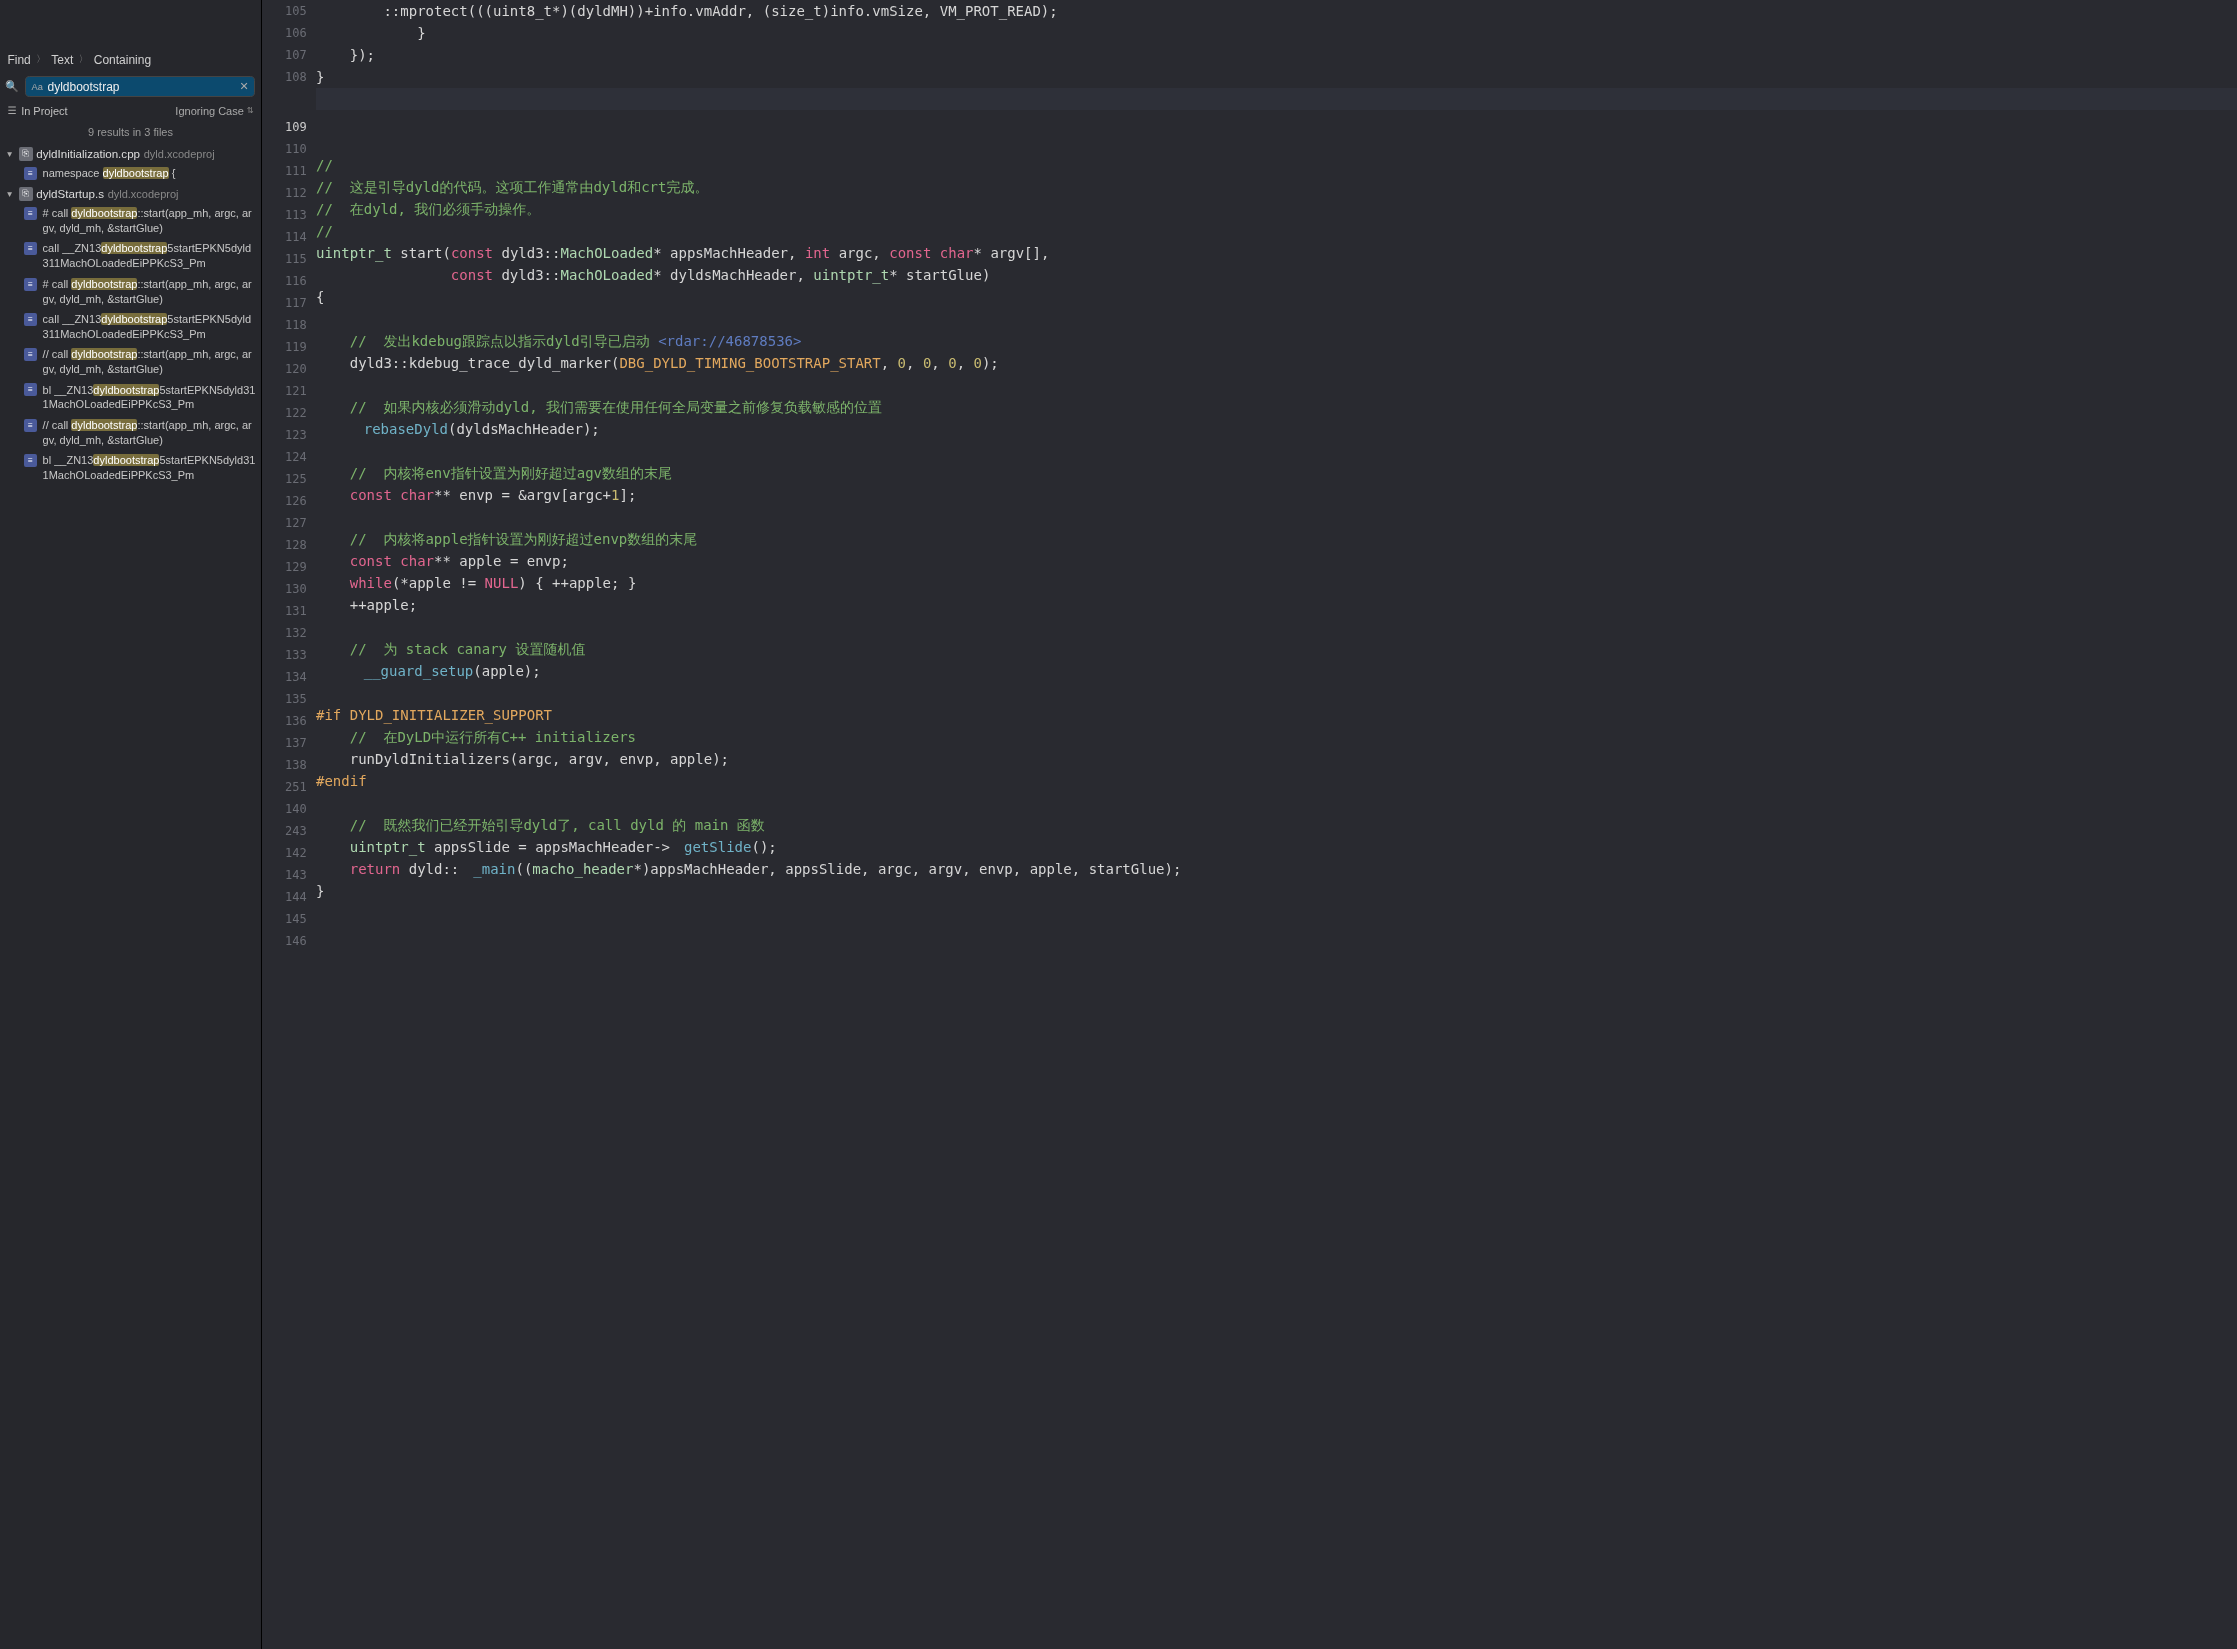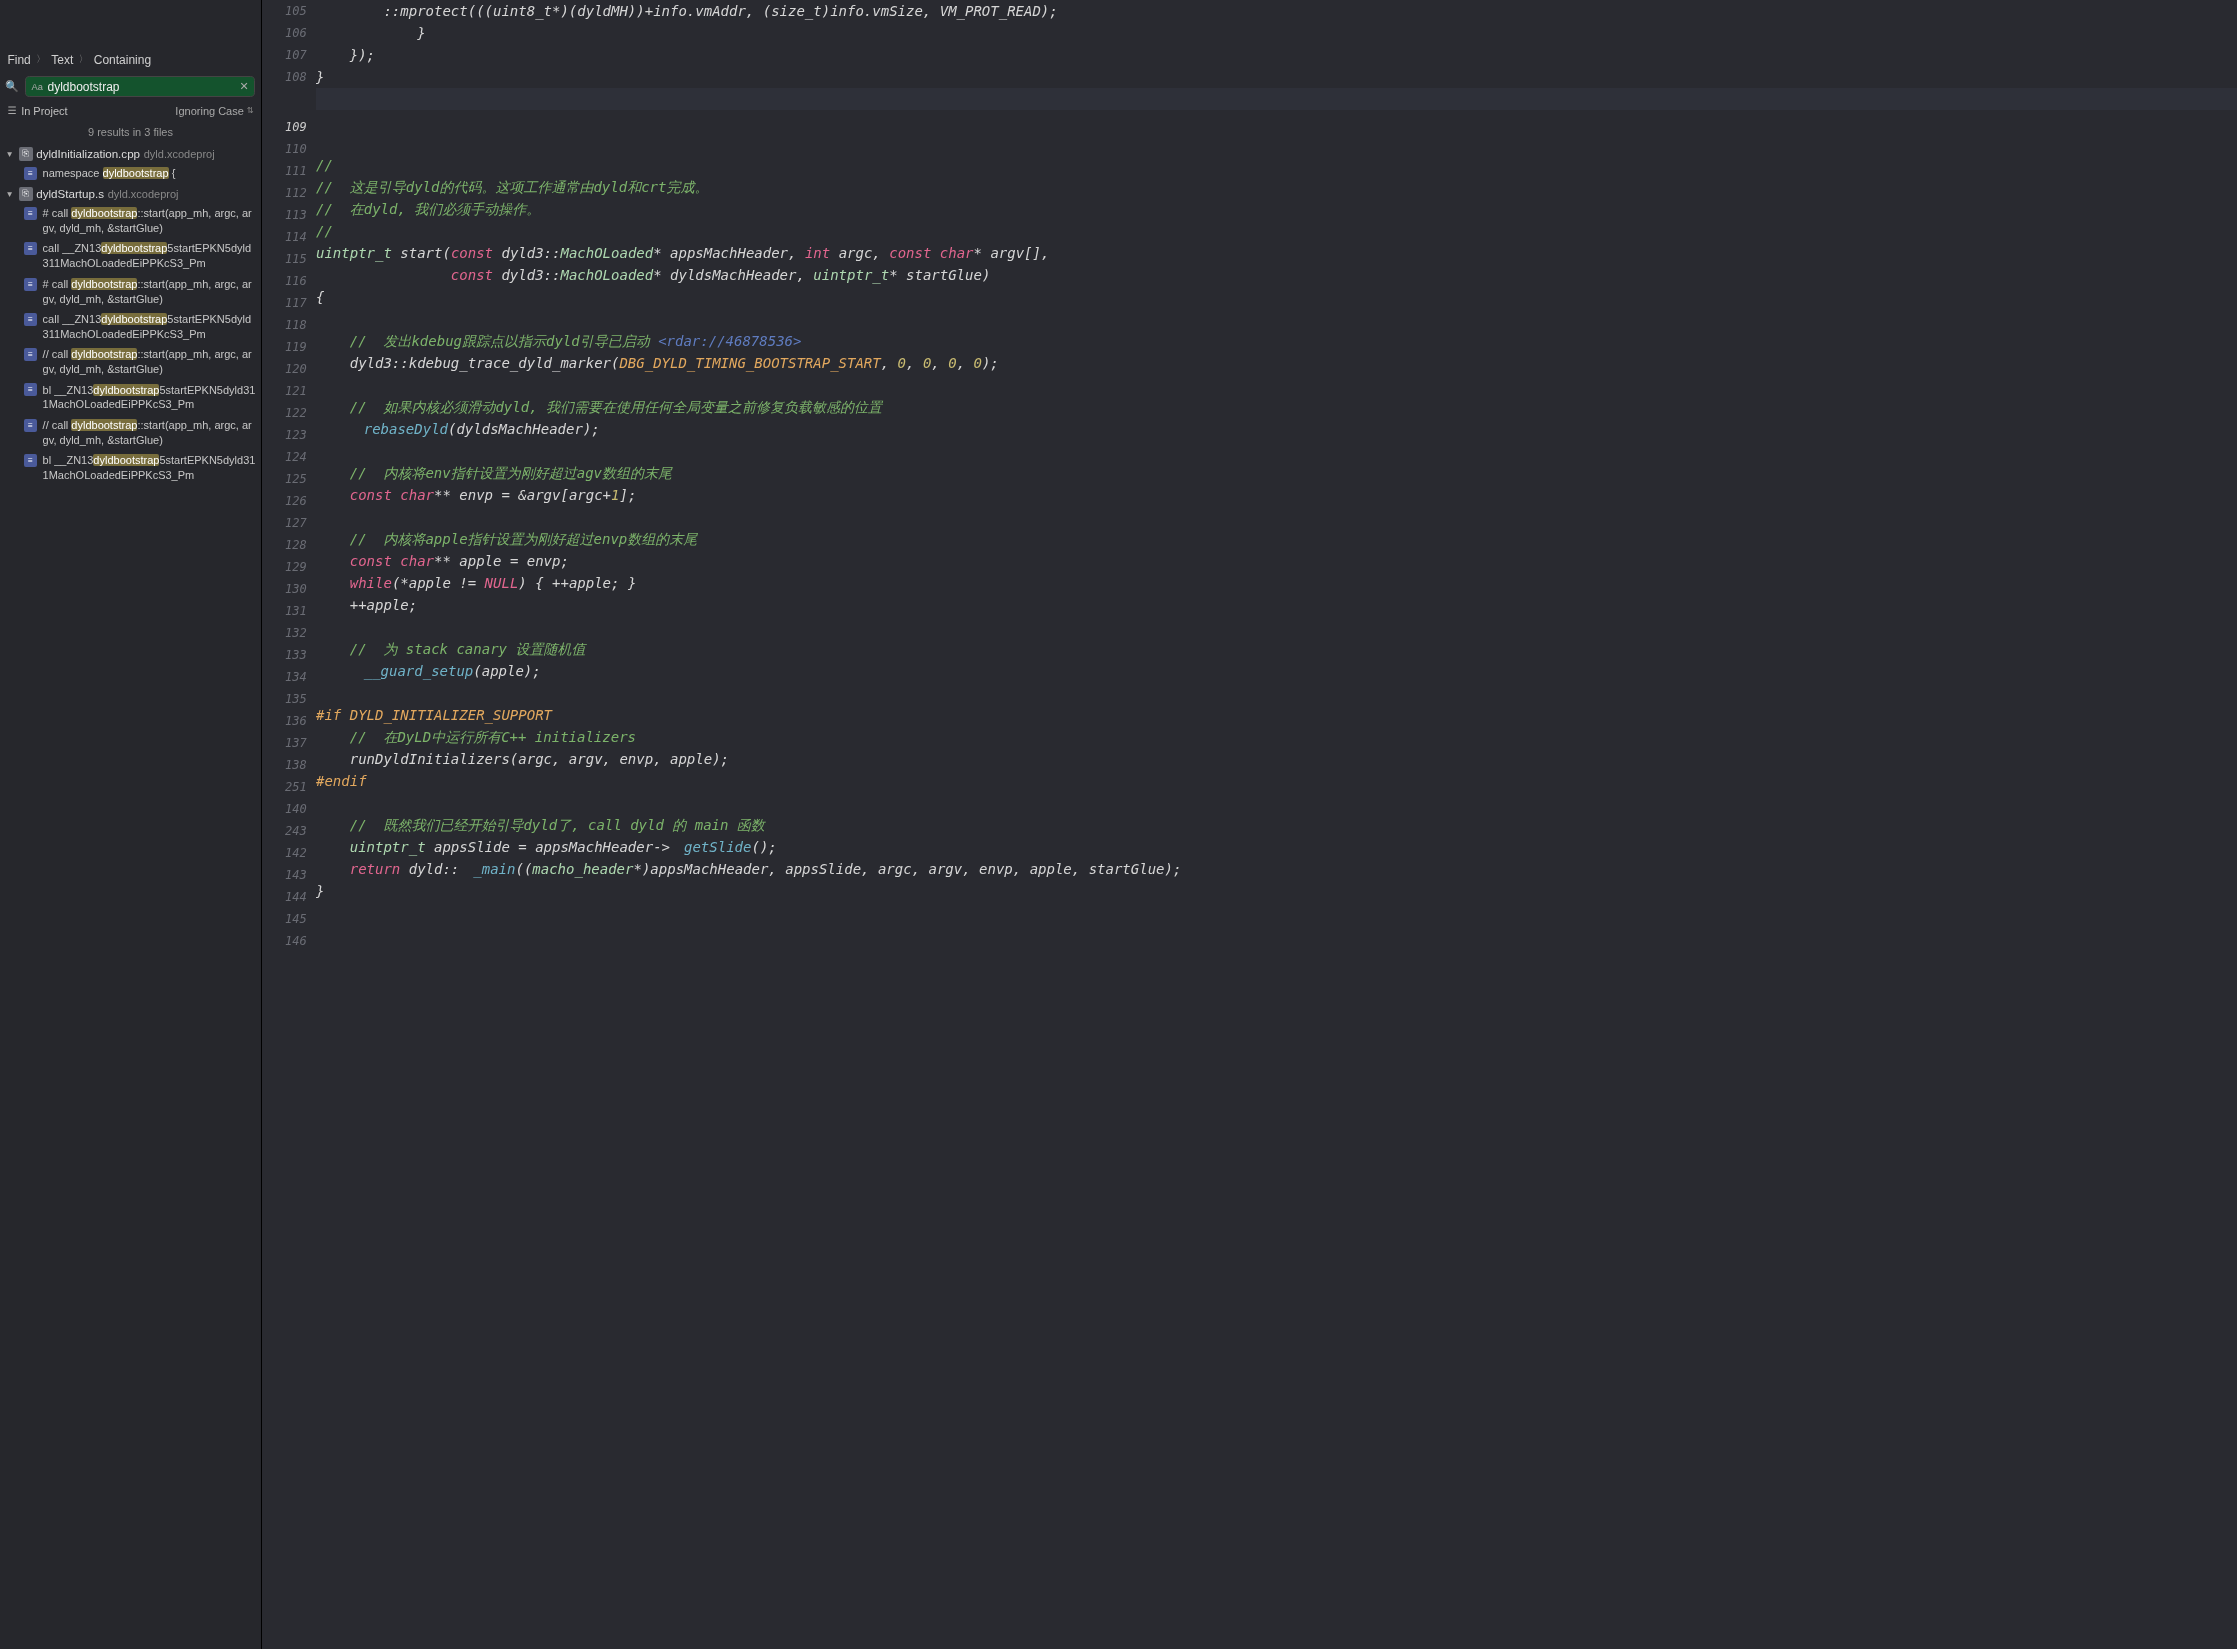--- a/index.html
+++ b/index.html
@@ -38,21 +38,21 @@
 .search-row {
   display: flex;
   align-items: center;
   padding: 3.7px 5.6px;
   gap: 5.6px;
 }
 .search-container {
   flex: 1;
   display: flex;
   align-items: center;
-  background: #14532d;
+  background: #0c4a6e;
   border: 0.9px solid #444;
   border-radius: 4.6px;
   padding: 2.8px 5.6px;
   gap: 4.6px;
 }
 .search-container input {
   flex: 1;
   background: transparent;
   border: none;
   outline: none;
@@ -135,21 +135,20 @@
 
 
 .editor {
   flex: 1;
   display: flex;
   overflow: hidden;
   background: #292a30;
   font-family: "SF Mono", Menlo, Consolas, monospace;
   font-size: 14px;
   line-height: 22px;
-  font-style: italic;
 }
 .gutter {
   width: 54px;
   background: #292a30;
   color: #6a6c74;
   text-align: right;
   padding: 0 9.3px 0 0;
   user-select: none;
 }
 .code {

